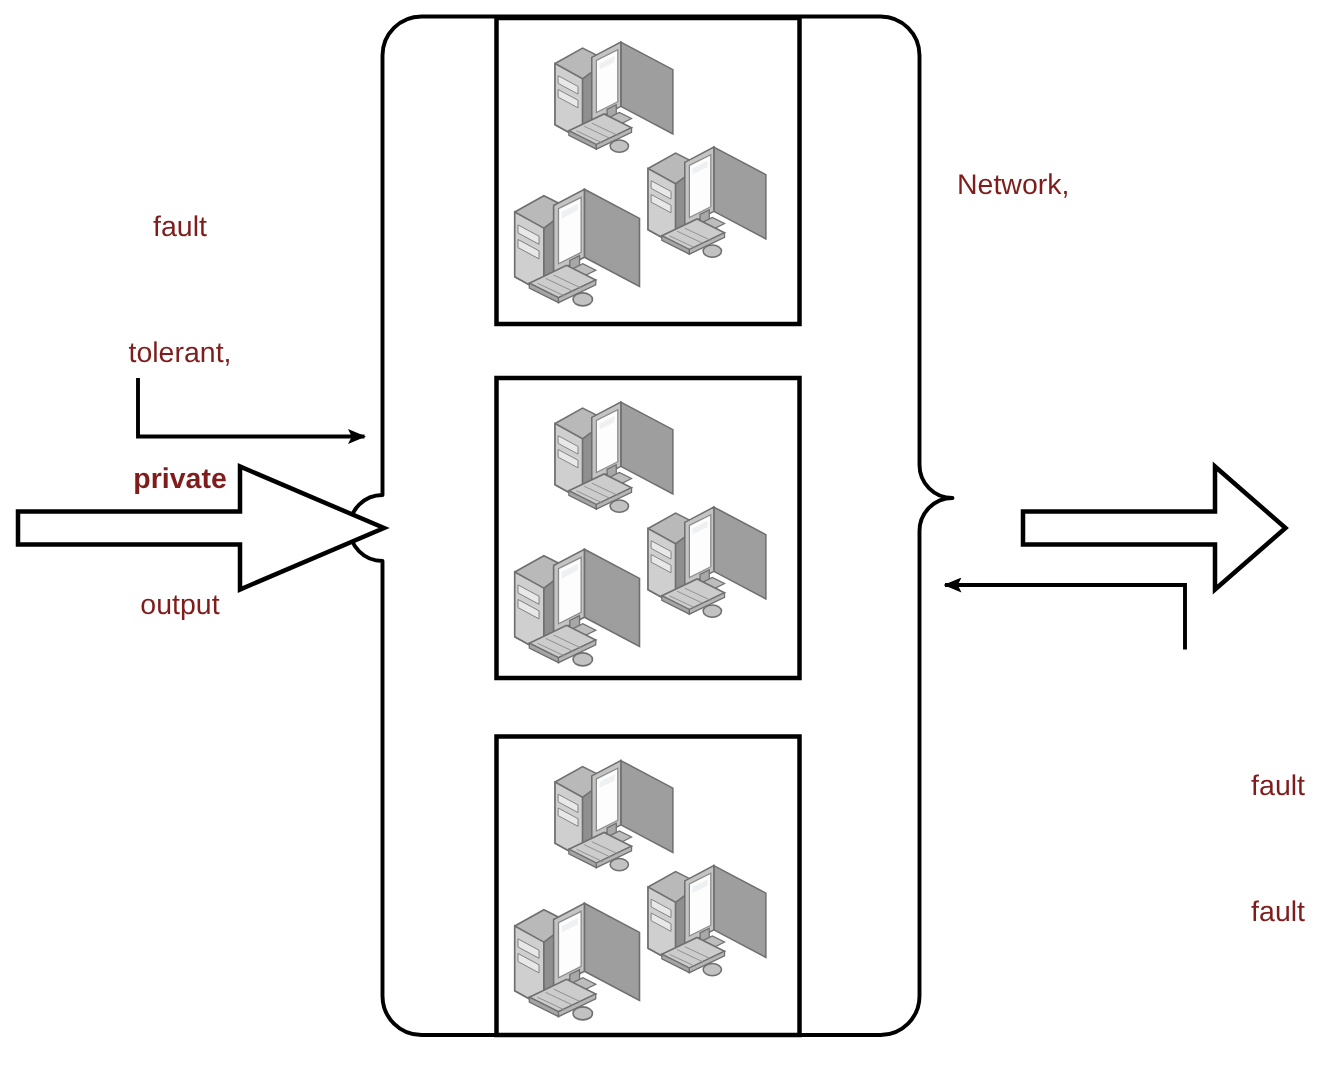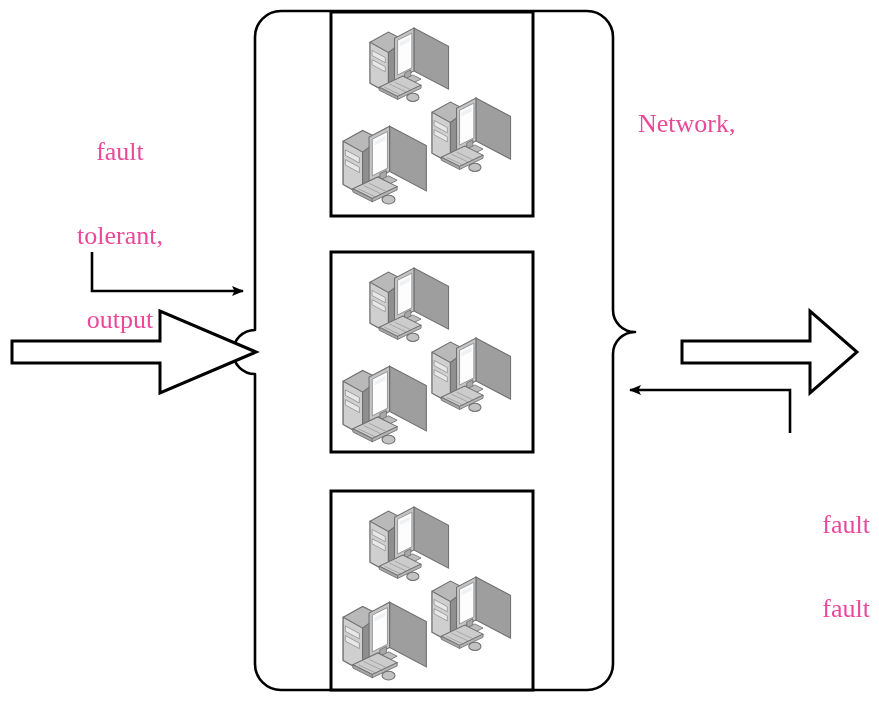--- a/index.html
+++ b/index.html
@@ -18,24 +18,24 @@
     width: 879px;
     height: 713px;
   }
   #diagram-svg {
     position: absolute;
     left: 0;
     top: 0;
   }
   .label-block {
     position: absolute;
-    font-family: Liberation Serif, serif;
-    font-size: 26px;
+    font-family: Liberation Sans, sans-serif;
+    font-size: 19px;
     line-height: 28px;
-    color: #ec4899;
+    color: #7f1d1d;
     white-space: pre;
   }
   .label-line { display: block; }
   .label-bold { font-weight: bold; }
   #label-input {
     left: 0px;
     top: 82px;
     width: 240px;
     text-align: center;
   }
@@ -164,20 +164,21 @@
              L 682 363 Z" fill="#ffffff" stroke="#000000" stroke-width="3" stroke-linejoin="miter"></path>
 
     <path d="M 92 252 L 92 291 L 243 291" fill="none" stroke="#000000" stroke-width="2.6" marker-end="url(#arrowhead-right)"></path>
 
     <path d="M 790 433 L 790 390 L 630 390" fill="none" stroke="#000000" stroke-width="2.6" marker-end="url(#arrowhead-left)"></path>
   </svg>
 
   <div class="label-block" id="label-input">
     <span class="label-line">fault</span>
     <span class="label-line">tolerant,</span>
+    <span class="label-line label-bold">private</span>
     <span class="label-line">output</span>
   </div>
 
   <div class="label-block" id="label-network">
     <span class="label-line">Network,</span>
   </div>
 
   <div class="label-block" id="label-output">
     <span class="label-line">fault</span>
     <span class="label-line">fault</span>

